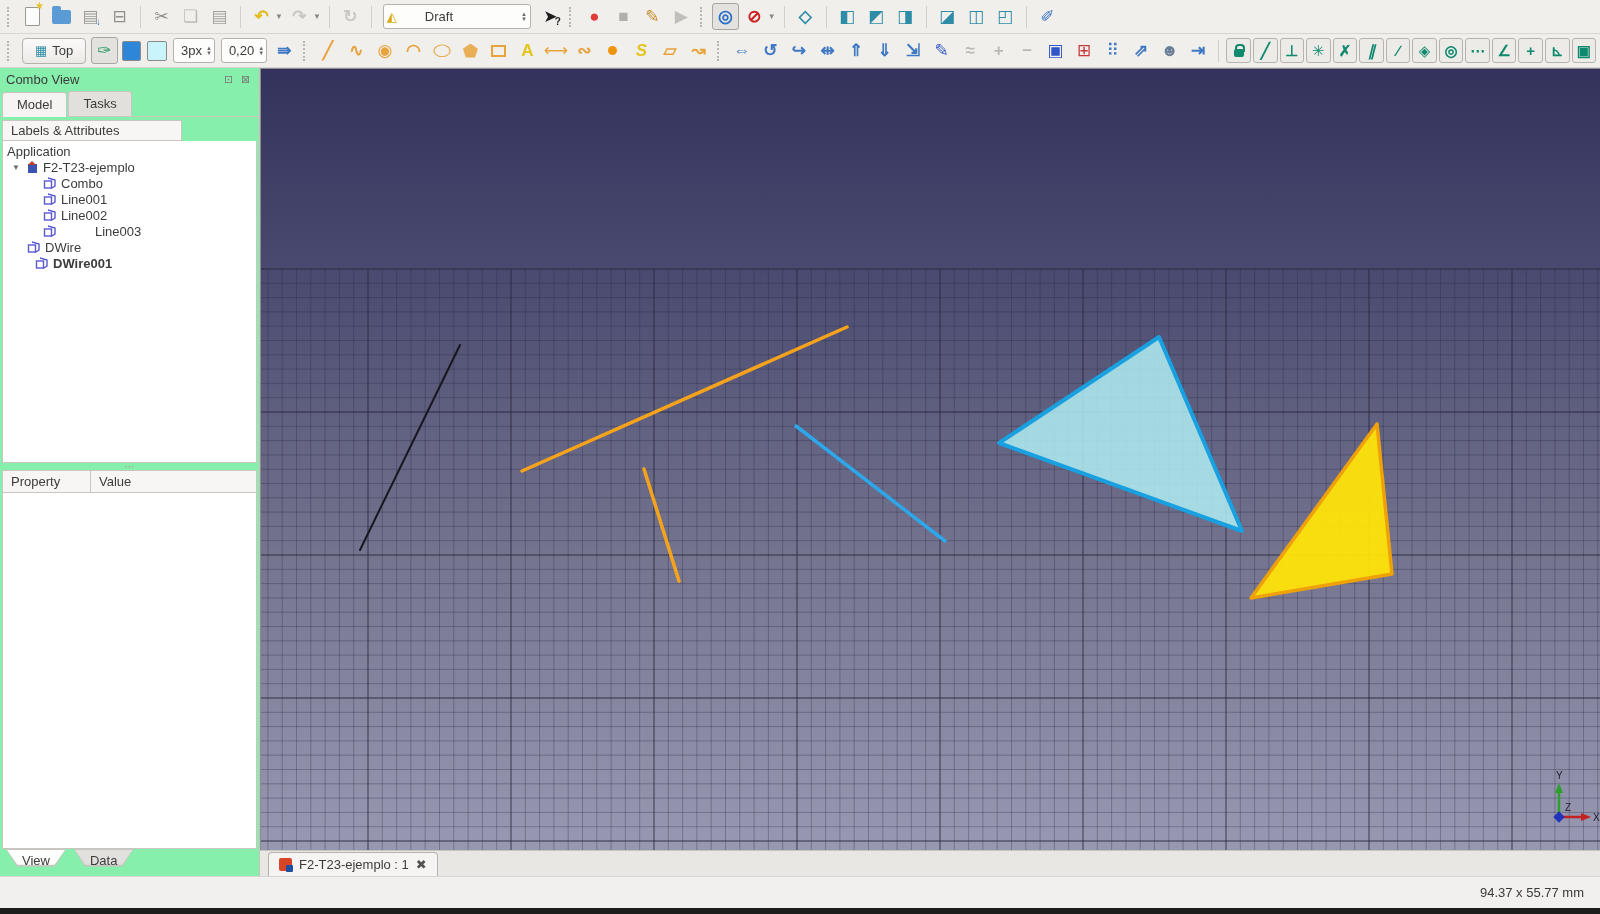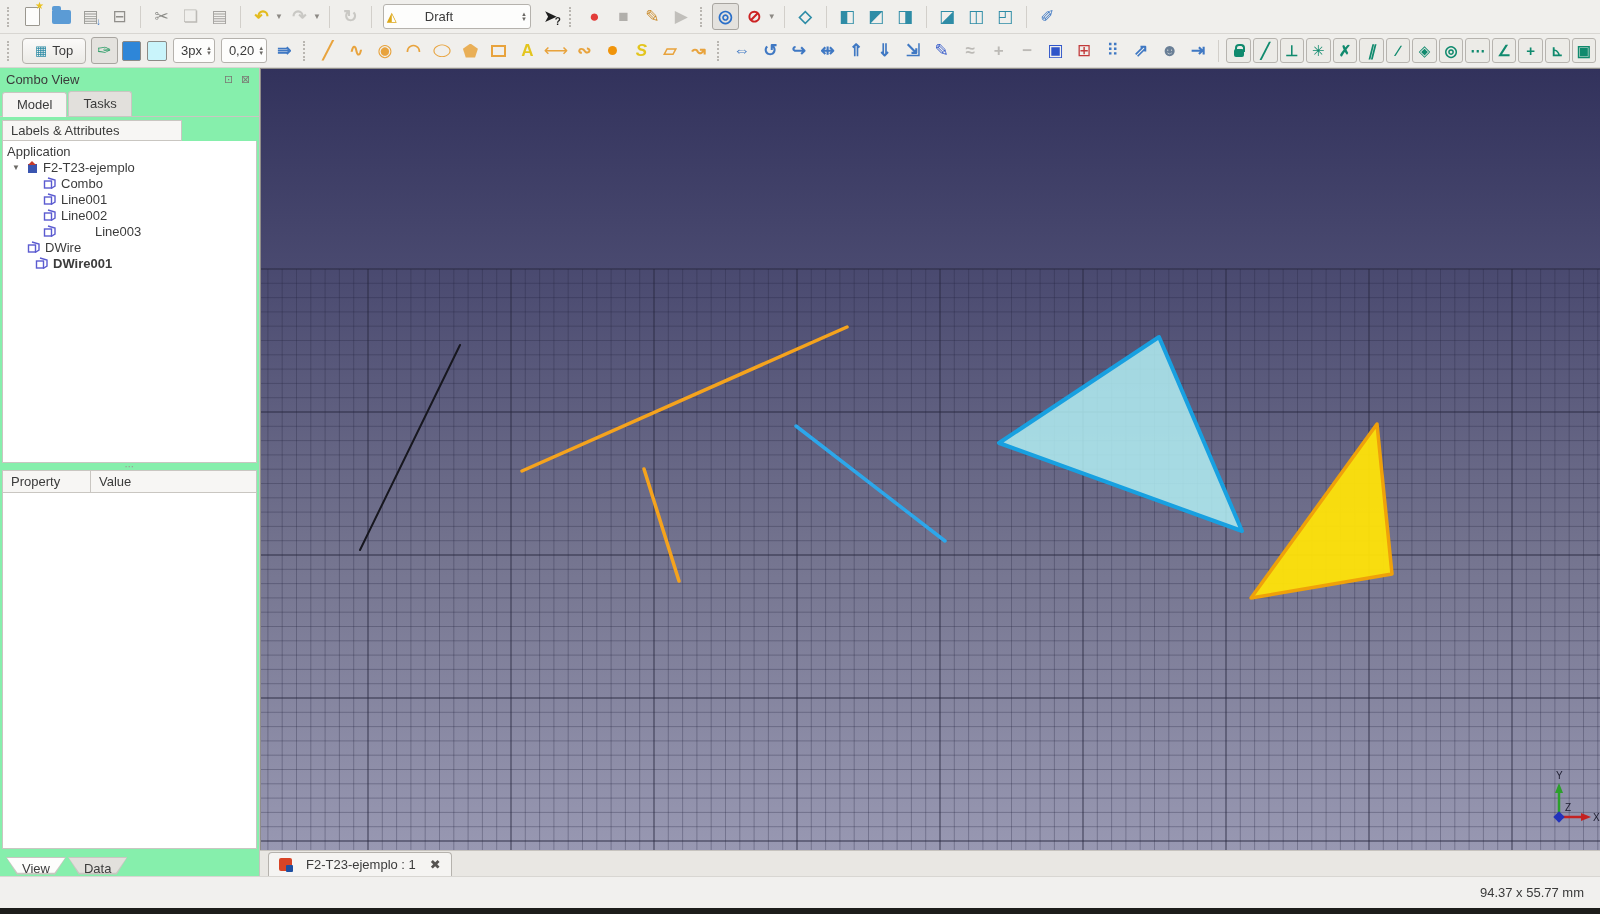--- a/index.html
+++ b/index.html
@@ -54,32 +54,32 @@
   .tree-wrap { background:#ffffff; border:1px solid #c9c6c1; border-top:none; margin:0 2px; height:322px; overflow:hidden; padding-top:2px; }
   .trow { display:flex; align-items:center; height:16px; gap:4px; padding-left:4px; }
   .trow .caret2 { width:10px; font-size:8px; color:#6b6965; text-align:center; }
   .trow .ticon { width:14px; height:14px; display:flex; }
   .splitter { height:7px; display:flex; align-items:center; justify-content:center; }
   .splitter::after { content:"⋯"; color:#9b9893; font-size:10px; line-height:2px; }
   .prop-header { display:flex; margin:0 2px; border:1px solid #c9c6c1; background:#f7f6f4; }
   .prop-header .col { padding:3px 8px; }
   .prop-header .col:first-child { width:88px; border-right:1px solid #c9c6c1; }
   .prop-body { flex:1; background:#ffffff; border:1px solid #c9c6c1; border-top:none; margin:0 2px; }
-  .cv-bottom { height:27px; display:flex; padding-left:6px; gap:2px; align-items:flex-end; }
+  .cv-bottom { height:27px; display:flex; padding-left:6px; gap:8px; align-items:flex-start; }
   .trap { padding:4px 16px 0 16px; clip-path:polygon(0 0,100% 0,82% 92%,18% 92%); background:#c9c6c1; position:relative; }
   .trap .inner { position:absolute; inset:1px 1px 2px 1px; clip-path:polygon(0 0,100% 0,82% 92%,18% 92%); background:#e2e0dc; }
   .trap.active .inner { background:#fdfdfc; }
   .trap span.txt { position:relative; z-index:2; }
 
   
   .view-col { flex:1; display:flex; flex-direction:column; min-width:0; }
   .viewport { flex:1; position:relative; border-left:1px solid #8f8d89; border-top:1px solid #8f8d89; }
   .viewport svg { display:block; width:100%; height:100%; }
   .doc-tabbar { height:26px; background:#e9e7e3; display:flex; align-items:flex-end; padding-left:8px; border-top:1px solid #c6c3be; }
-  .doc-tab { display:flex; align-items:center; gap:14px; height:24px; background:#f5f4f2; border:1px solid #b5b2ad; border-bottom:none; border-radius:4px 4px 0 0; padding:0 10px; }
+  .doc-tab { display:flex; align-items:center; gap:7px; height:24px; background:#f5f4f2; border:1px solid #b5b2ad; border-bottom:none; border-radius:4px 4px 0 0; padding:0 10px; }
   .fc-logo { position:relative; width:13px; height:13px; background:#d84426; border-radius:2px; }
   .fc-logo::after { content:""; position:absolute; right:-1px; bottom:-1px; width:7px; height:7px; background:#1e4fa0; border-radius:1px; }
   .doc-close { font-size:13px; color:#555350; font-weight:bold; }
 
   
   .statusbar { height:32px; flex:0 0 32px; background:#f1f0ee; border-top:1px solid #d8d6d2; display:flex; align-items:center; justify-content:flex-end; padding-right:16px; color:#3a3a3a; }
   .bottom-strip { height:6px; flex:0 0 6px; background:#1d1d1b; }
 </style>
 </head>
 <body>

